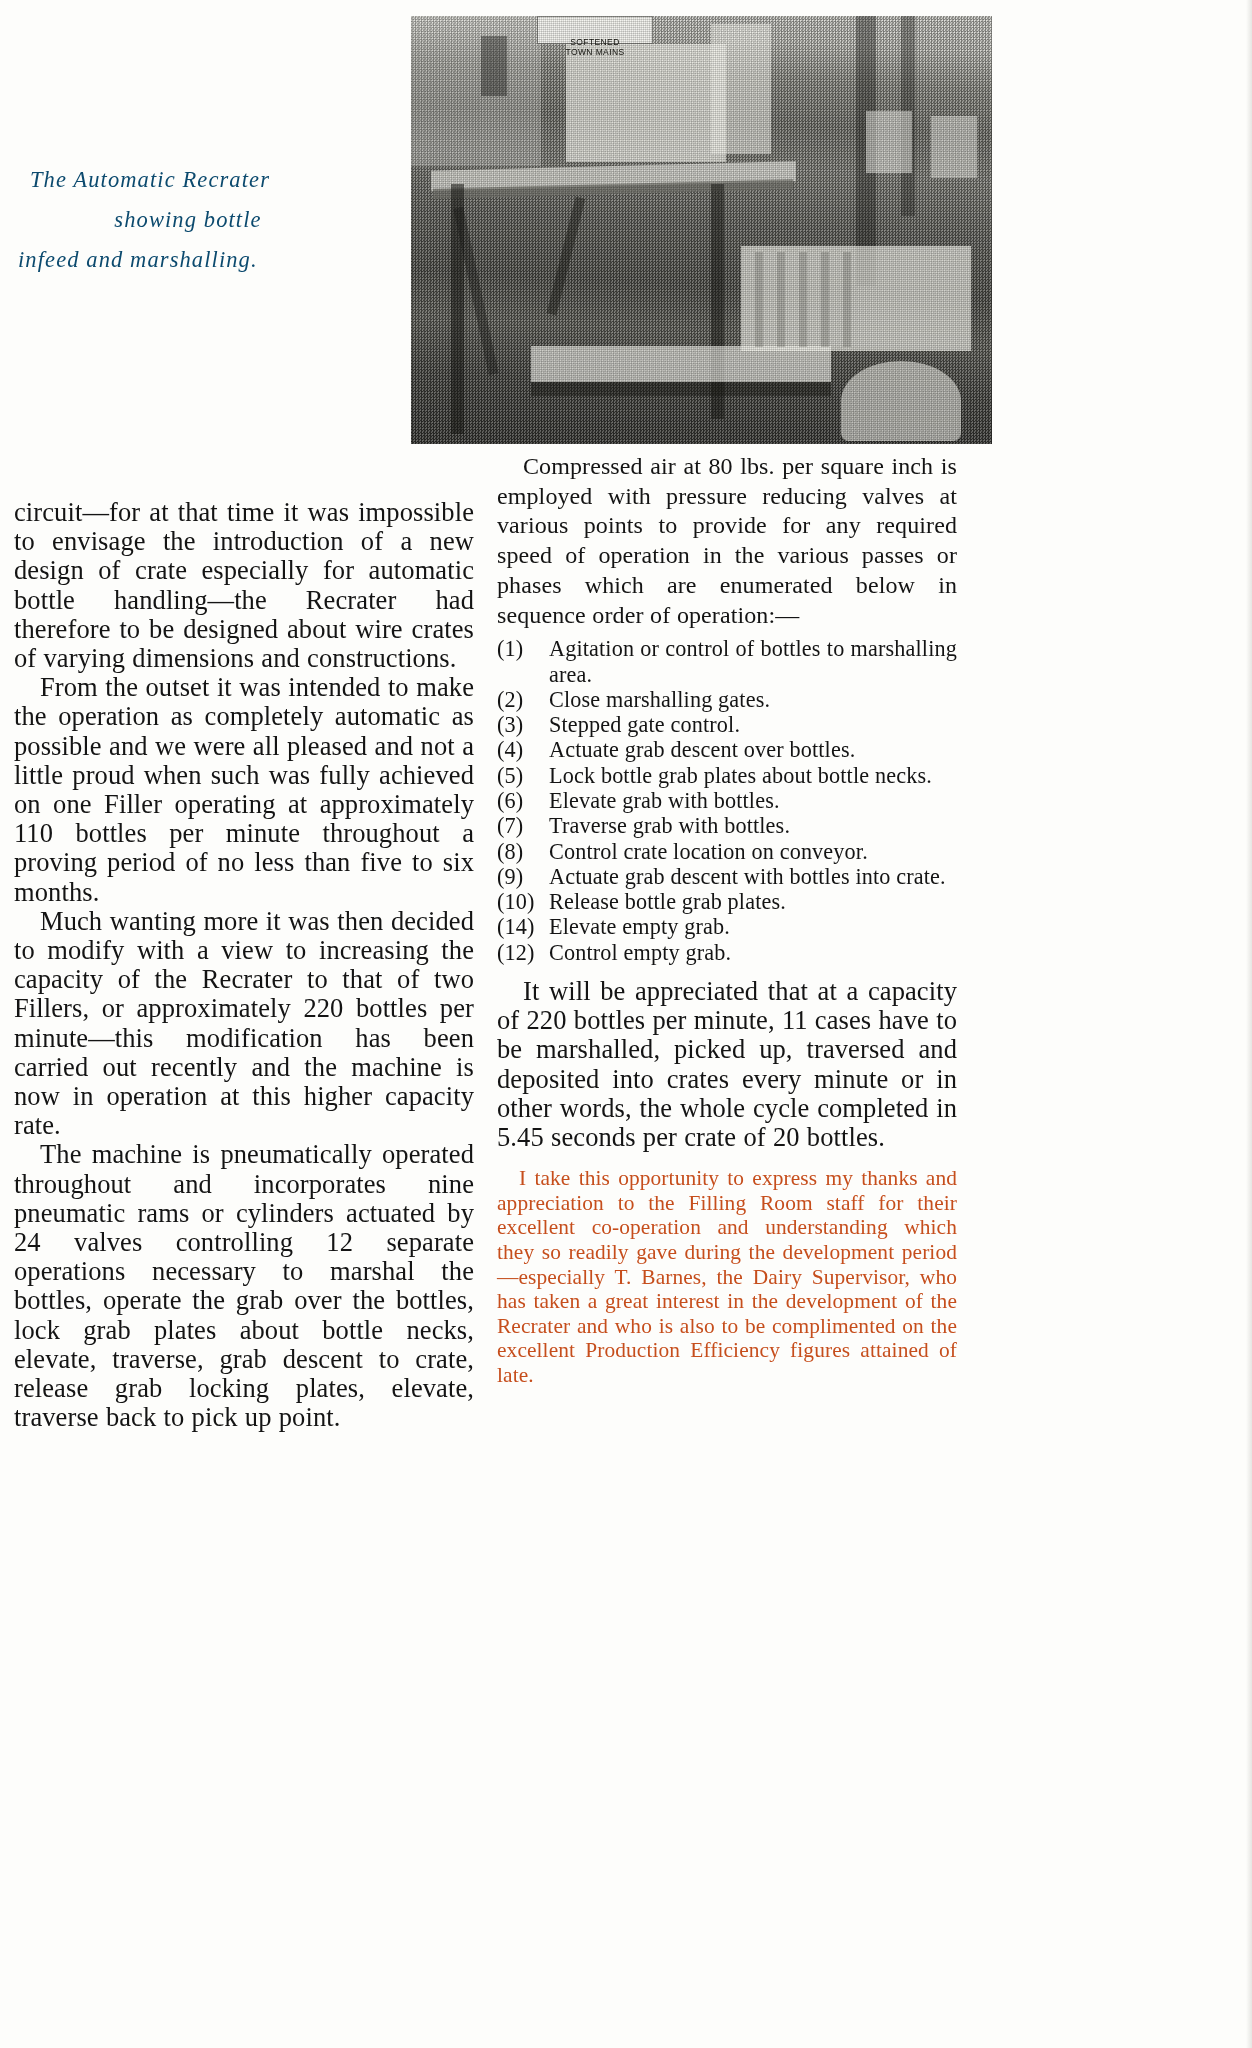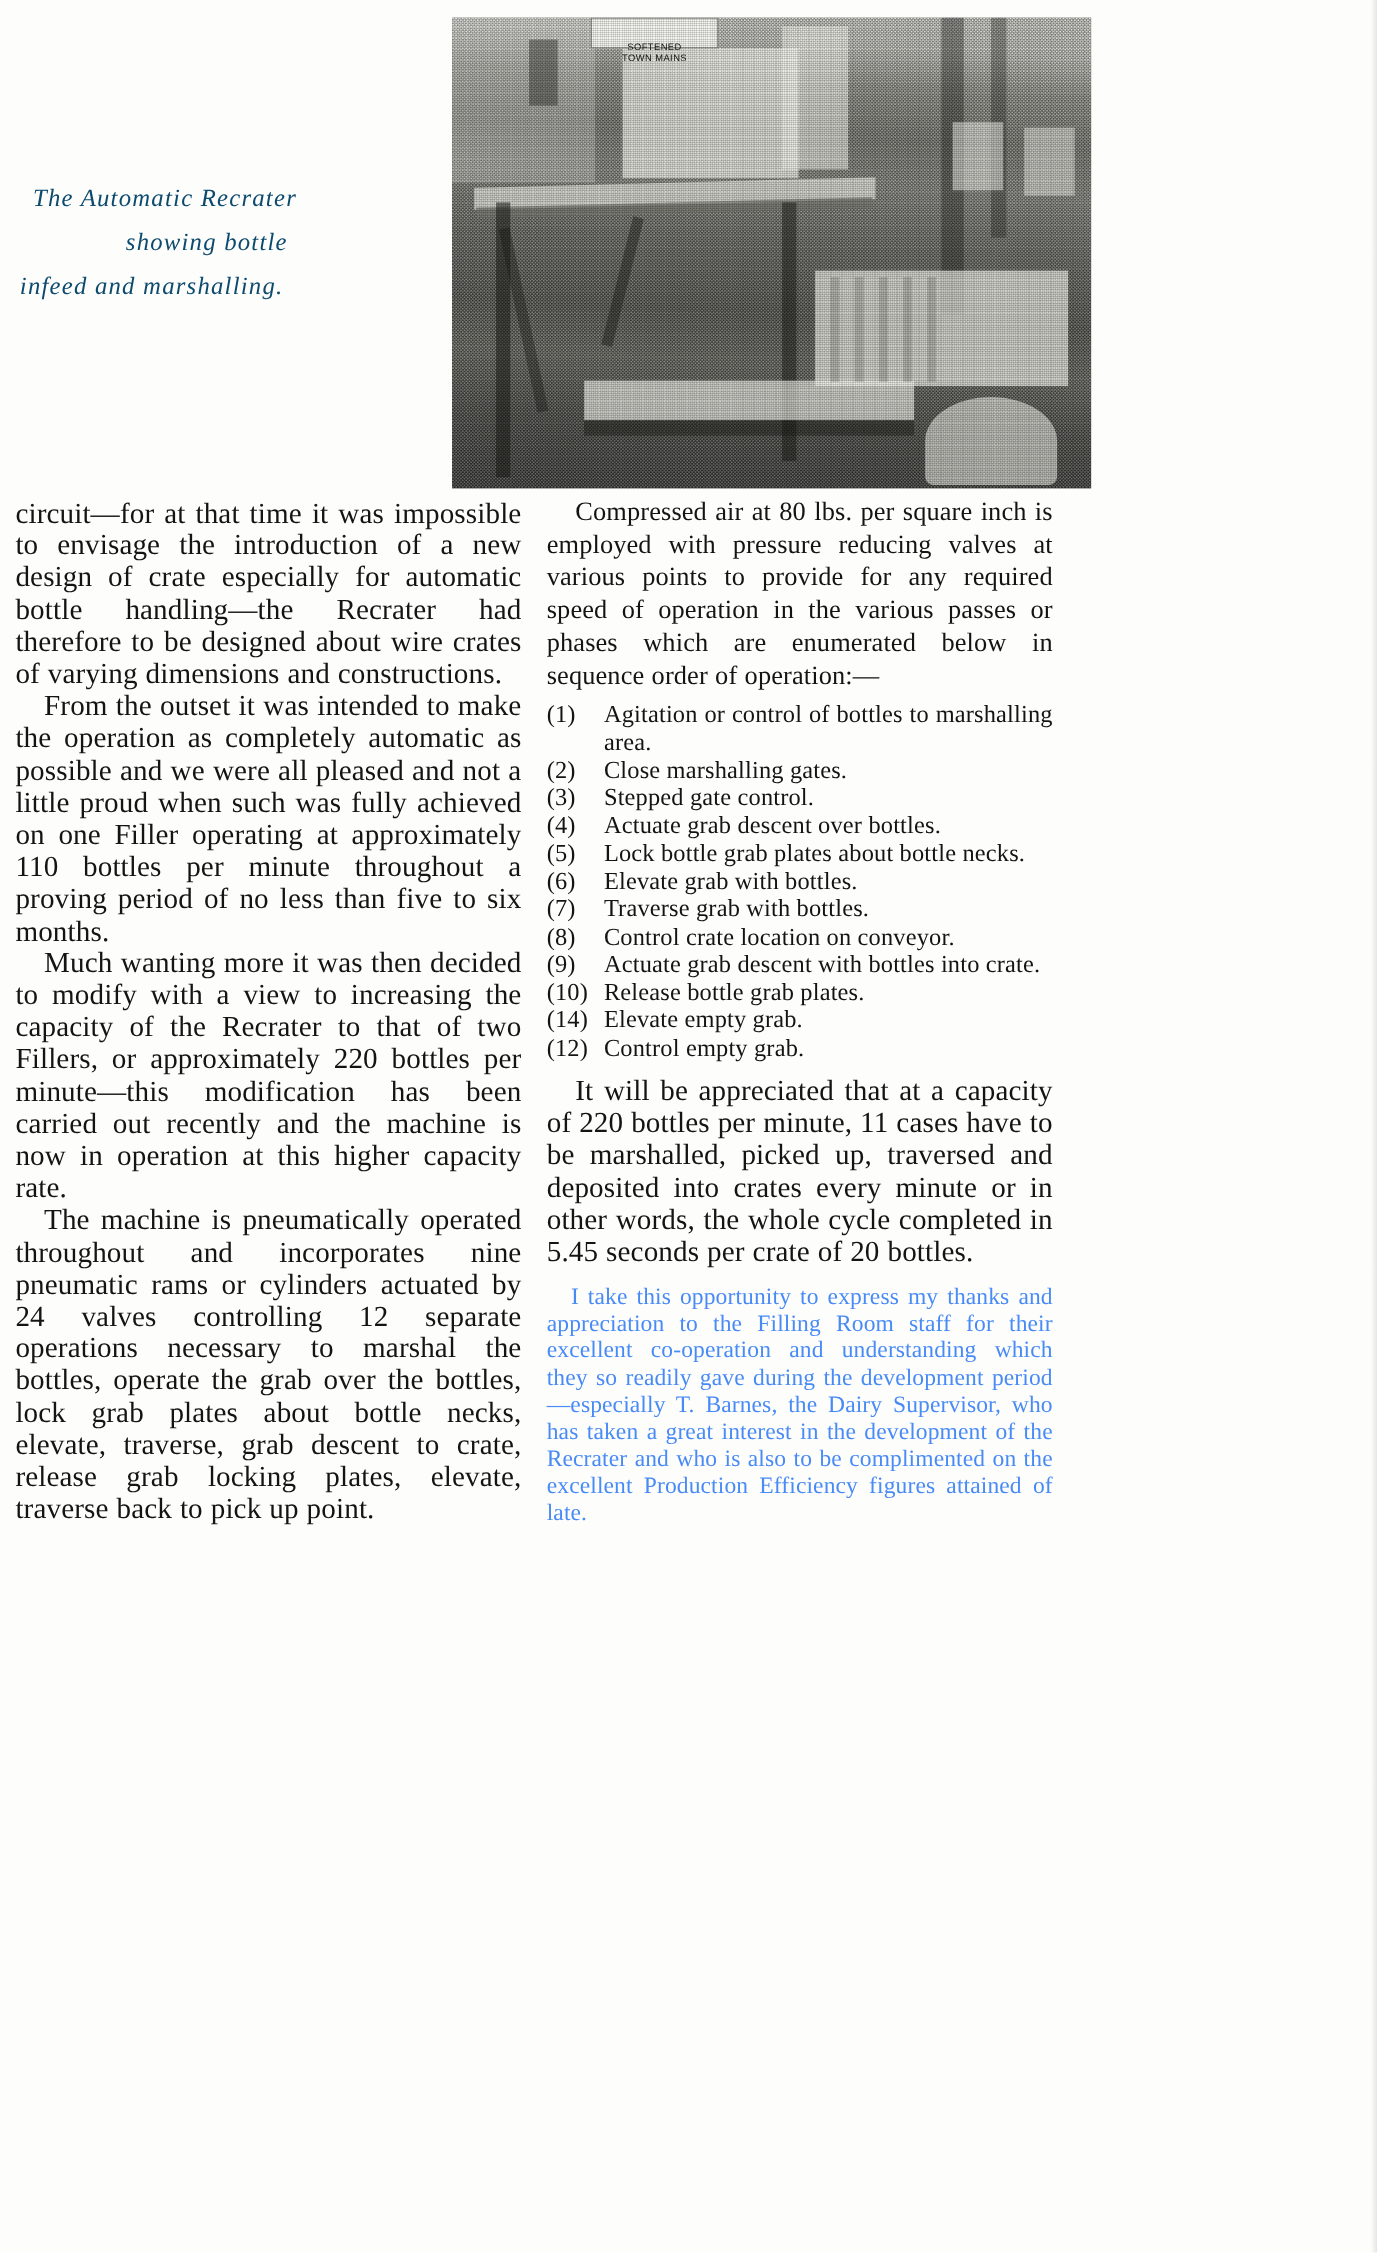--- a/index.html
+++ b/index.html
@@ -85,21 +85,21 @@
     mix-blend-mode: multiply;
     opacity: 0.85;
   }
 
   
   .col {
     position: absolute;
     top: 452px;
     width: 460px;
   }
-  .col-left  { left: 14px; }
+  .col-left  { left: 14px; margin-top: 46px; }
   .col-right { left: 497px; }
 
   .col p {
     margin: 0;
     text-align: justify;
     text-justify: inter-word;
     font-size: 26.5px;
     line-height: 29.2px;
     letter-spacing: 0.1px;
     word-spacing: 0.5px;
@@ -145,21 +145,21 @@
     line-height: 29.4px;
     text-indent: 26px;
   }
 
   
   .closing {
     margin-top: 14px !important;
     font-size: 21.4px !important;
     line-height: 24.6px !important;
     text-indent: 22px;
-    color: #3b82f6;
+    color: #c2410c;
     opacity: 0.93;
   }
 
   
   .col-right { overflow: visible; }
 
   .scan-edge {
     position: absolute;
     right: 0;
     top: 0;

